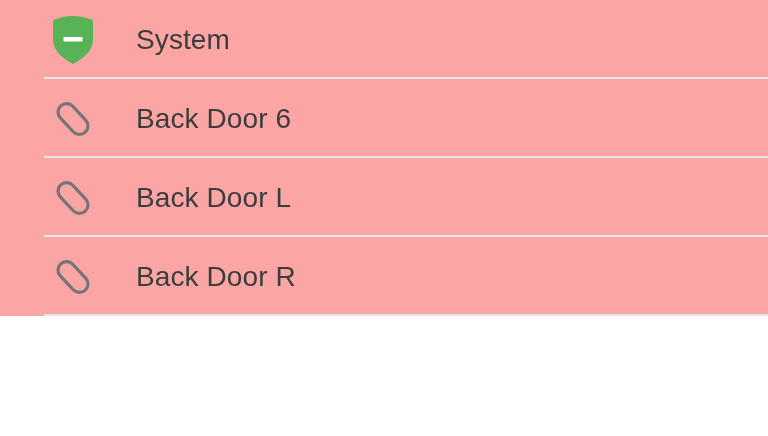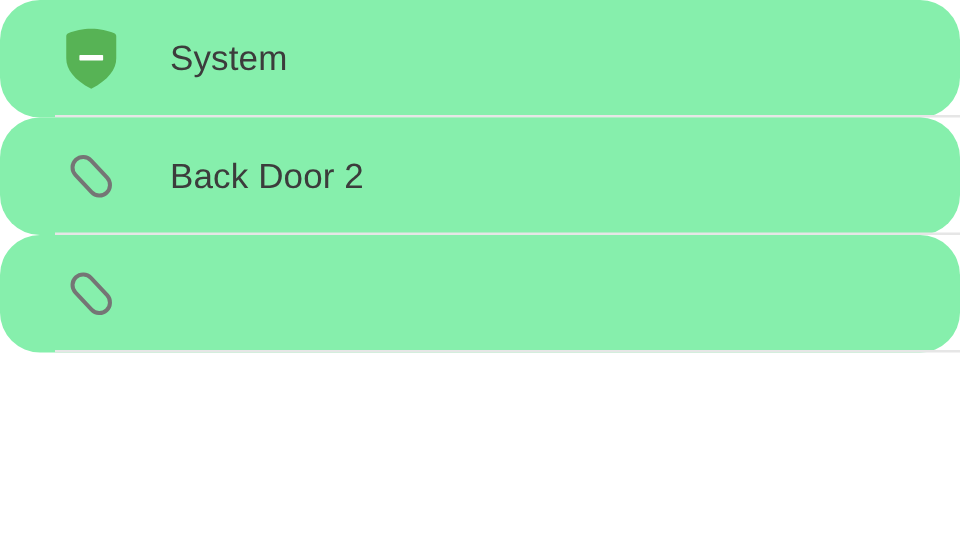--- a/index.html
+++ b/index.html
@@ -17,27 +17,26 @@
   .device-list {
     width: 768px;
     height: 436px;
     background: #ffffff;
     display: flex;
     flex-direction: column;
   }
 
   .device-row {
     position: relative;
-    height: 94px;
+    height: 79px;
     flex: 0 0 auto;
     display: flex;
     align-items: center;
-    background: #86efac;
+    background: #fca5a5;
     box-sizing: border-box;
-    border-radius: 32px;
   }
 
   
   .device-row::after {
     content: "";
     position: absolute;
     left: 44px;
     right: 0;
     bottom: 0;
     height: 2px;
@@ -95,27 +94,38 @@
 
 
   <div class="device-row">
     <span class="row-icon">
       <svg class="door-svg" viewBox="0 0 46 46" xmlns="http://www.w3.org/2000/svg" aria-hidden="true">
         <g transform="rotate(-43 23 23)">
           <rect x="14.5" y="5" width="17" height="36" rx="8.5" ry="8.5" fill="none" stroke="#757575" stroke-width="3.2"></rect>
         </g>
       </svg>
     </span>
-    <span class="row-label">Back Door 2</span>
+    <span class="row-label">Back Door 6</span>
   </div>
-
 
   <div class="device-row">
     <span class="row-icon">
       <svg class="door-svg" viewBox="0 0 46 46" xmlns="http://www.w3.org/2000/svg" aria-hidden="true">
         <g transform="rotate(-43 23 23)">
           <rect x="14.5" y="5" width="17" height="36" rx="8.5" ry="8.5" fill="none" stroke="#757575" stroke-width="3.2"></rect>
         </g>
       </svg>
     </span>
+    <span class="row-label">Back Door L</span>
+  </div>
+
+  <div class="device-row">
+    <span class="row-icon">
+      <svg class="door-svg" viewBox="0 0 46 46" xmlns="http://www.w3.org/2000/svg" aria-hidden="true">
+        <g transform="rotate(-43 23 23)">
+          <rect x="14.5" y="5" width="17" height="36" rx="8.5" ry="8.5" fill="none" stroke="#757575" stroke-width="3.2"></rect>
+        </g>
+      </svg>
+    </span>
+    <span class="row-label">Back Door R</span>
   </div>
 
 </div>
 
 </body></html>

